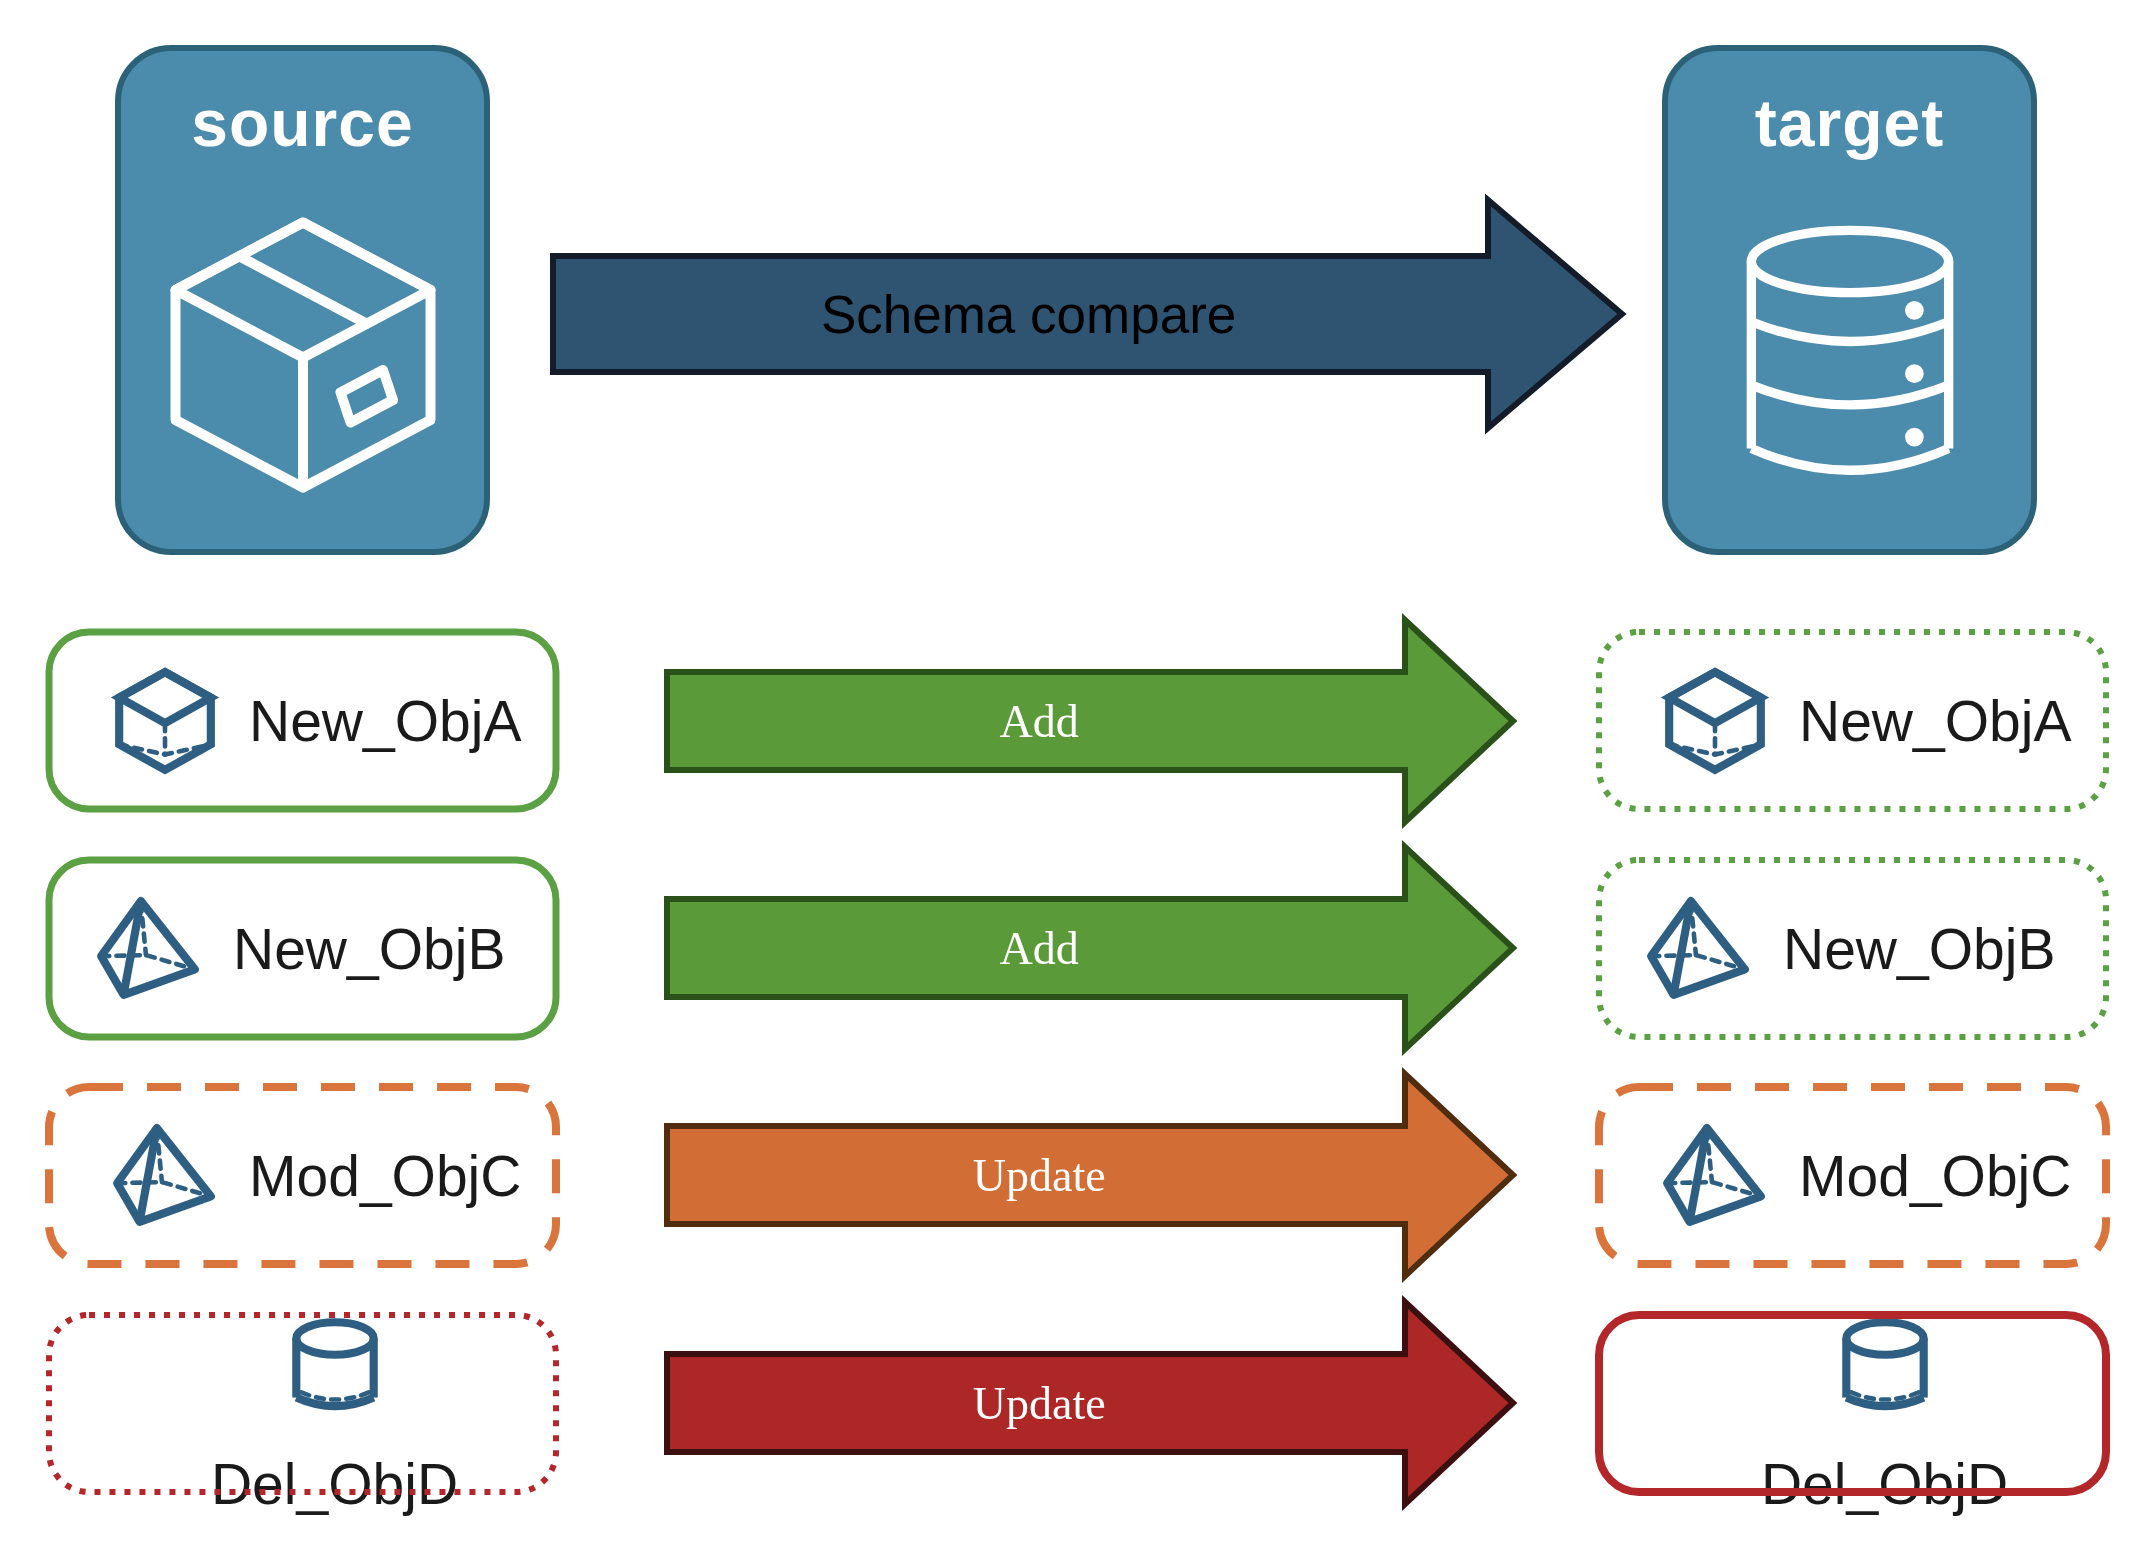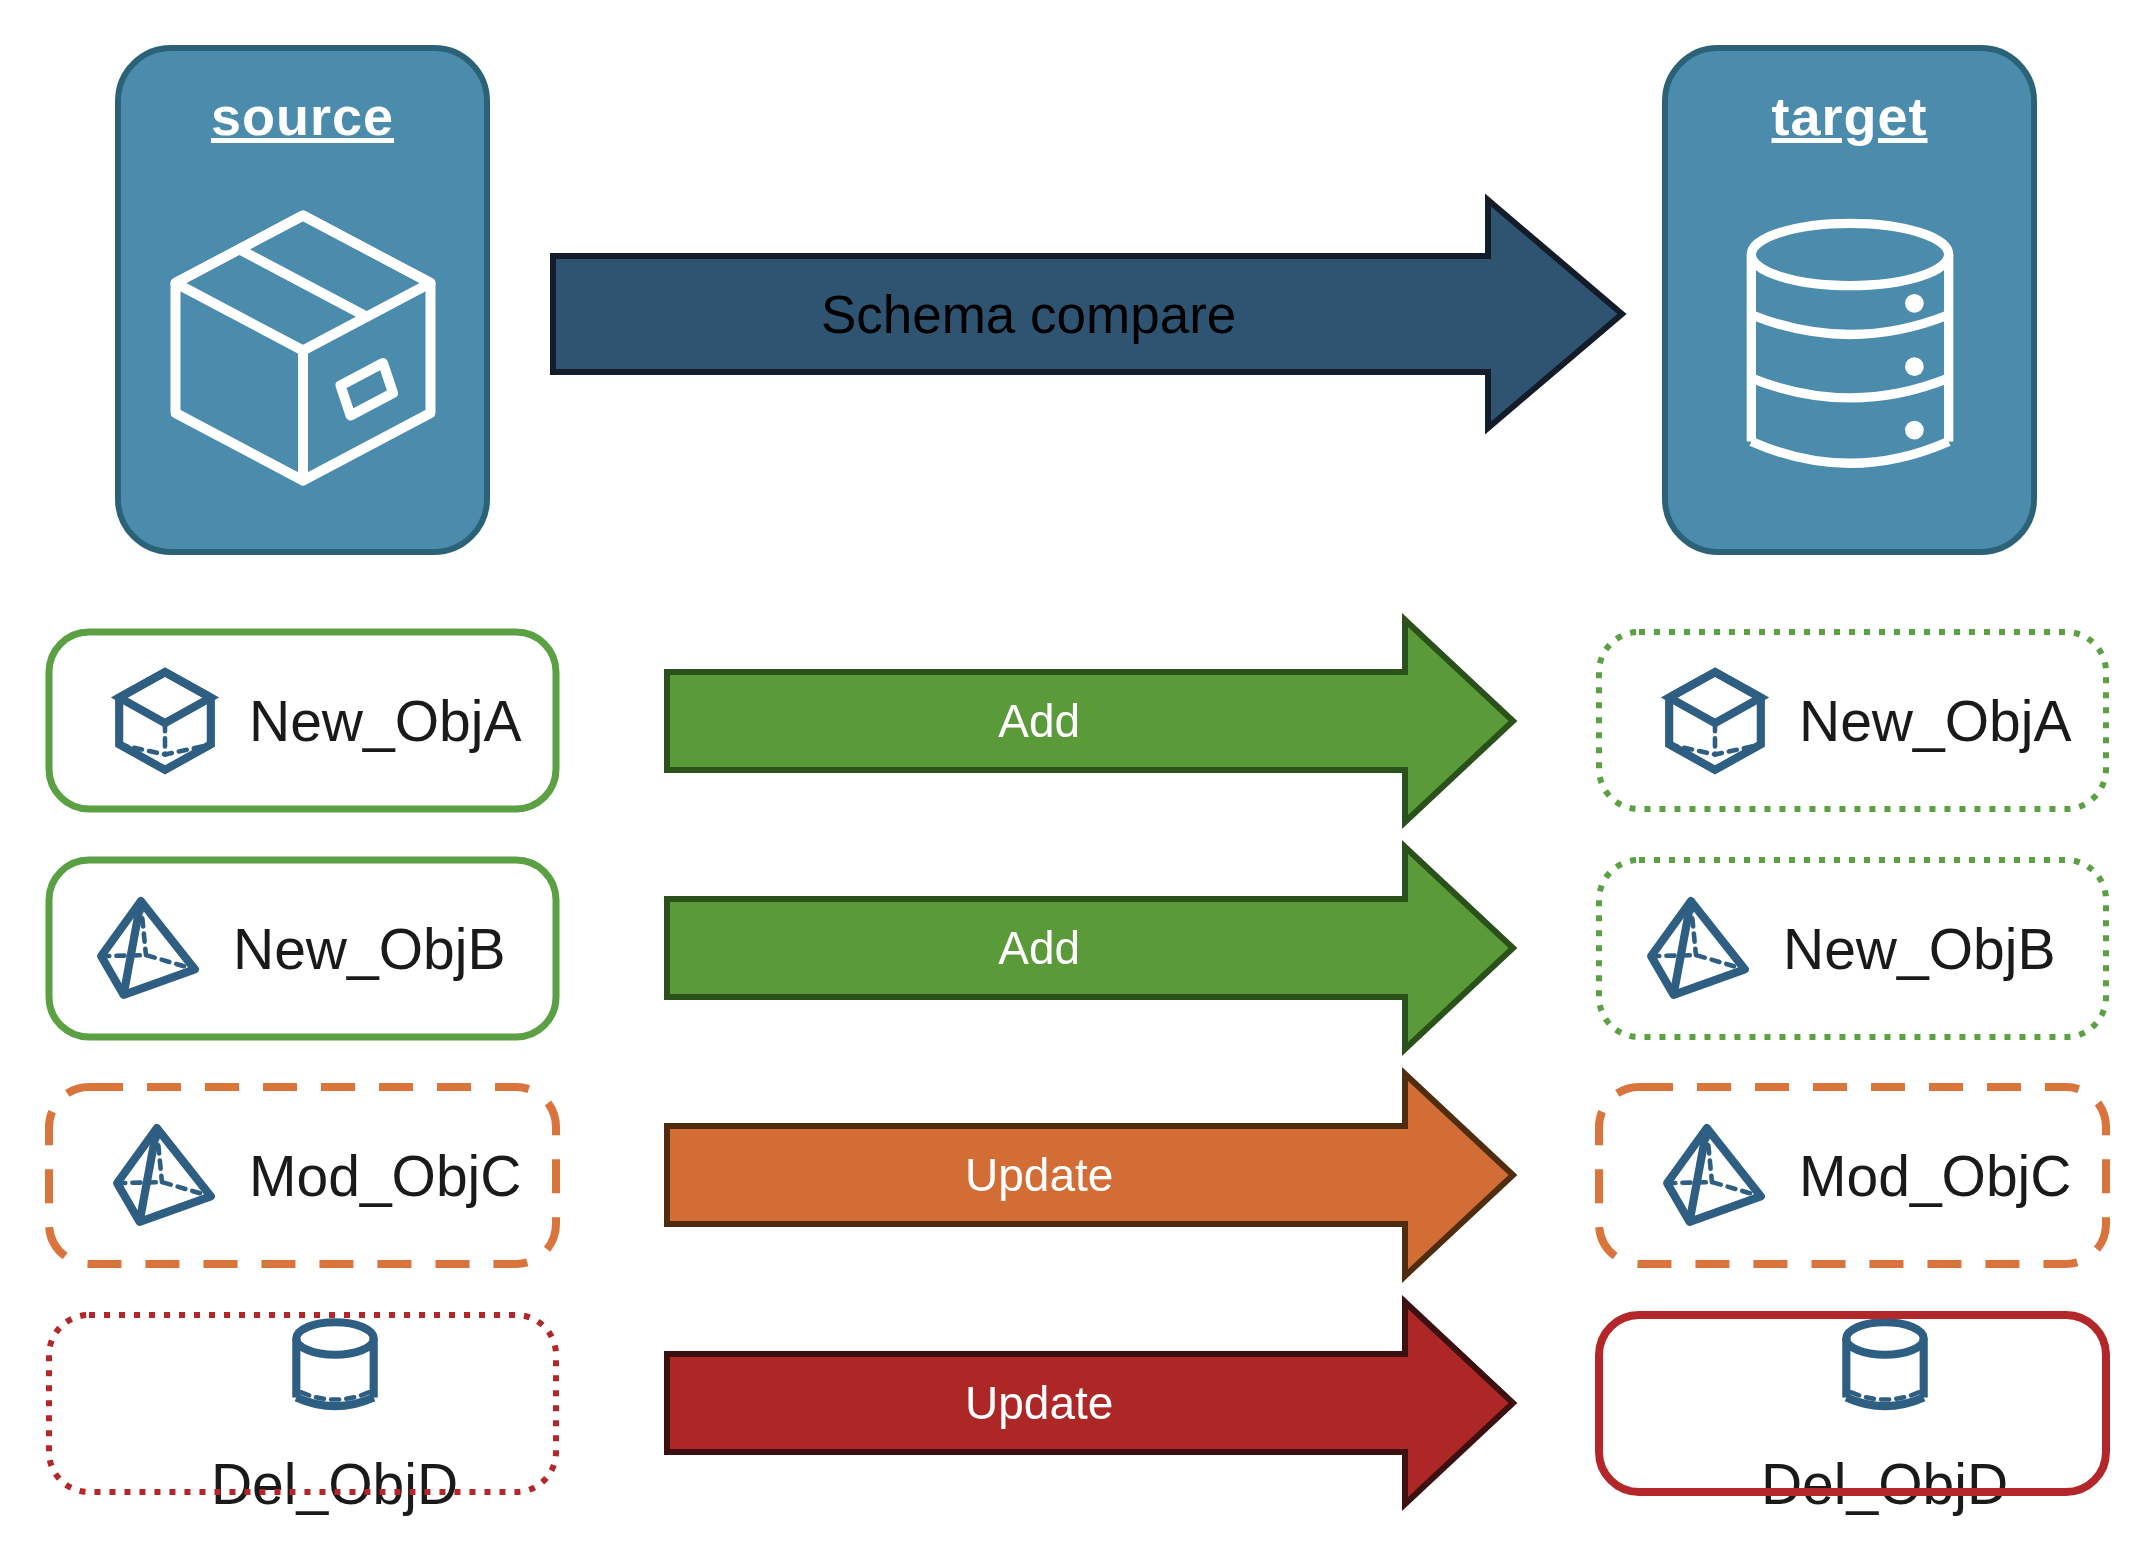--- a/index.html
+++ b/index.html
@@ -9,21 +9,21 @@
   }
   
   .node{
     position:absolute;top:45px;width:375px;height:510px;
     background:#4b8bac;border:6px solid #2b6277;border-radius:56px;
     box-sizing:border-box;display:flex;flex-direction:column;align-items:center;
   }
   .node.source{left:115px;}
   .node.target{left:1662px;justify-content:flex-end;}
   .node-title{
-    margin-top:34px;font-size:54px;font-weight:bold;color:#ffffff;letter-spacing:1px;text-decoration:underline;
+    margin-top:34px;font-size:66px;font-weight:bold;color:#ffffff;letter-spacing:1px;
   }
   .node-icon{flex:1;display:flex;align-items:center;justify-content:center;width:100%;}
   .node-icon svg{display:block;}
   .node.source .node-icon svg{width:300px;height:300px;}
   .node.target .node-icon svg{width:270px;height:300px;}
 
   
   .big-arrow{position:absolute;left:548px;top:188px;width:1080px;height:252px;}
   .big-arrow svg{position:absolute;inset:0;width:100%;height:100%;}
   .big-arrow .arrow-label{
@@ -51,21 +51,21 @@
   .obj-icon{width:112px;height:112px;flex:0 0 auto;}
   .obj-icon svg{width:112px;height:112px;display:block;}
   .obj-label{font-size:57px;color:#1a1a1a;white-space:nowrap;}
 
   
   .row-arrow{position:absolute;left:663px;width:855px;height:230px;}
   .row-arrow svg{position:absolute;inset:0;width:100%;height:100%;}
   .row-arrow .arrow-label{
     position:absolute;left:0;top:0;height:100%;width:88%;
     display:flex;align-items:center;justify-content:center;
-    color:#ffffff;font-size:46px;
+    color:#ffffff;font-size:46px;font-family:Liberation Serif, serif;
   }
   .a0{top:606px;} .a1{top:833px;} .a2{top:1060px;text-align:center;} .a3{top:1288px;}
   .row-arrow polygon{stroke-width:6;stroke-linejoin:miter;}
   .arrow-green polygon{fill:#5b9a38;stroke:#2b511a;}
   .arrow-orange polygon{fill:#d26e35;stroke:#4f2d0e;}
   .arrow-red polygon{fill:#ae2727;stroke:#3c0f10;}
 </style>
 </head>
 <body>
 

